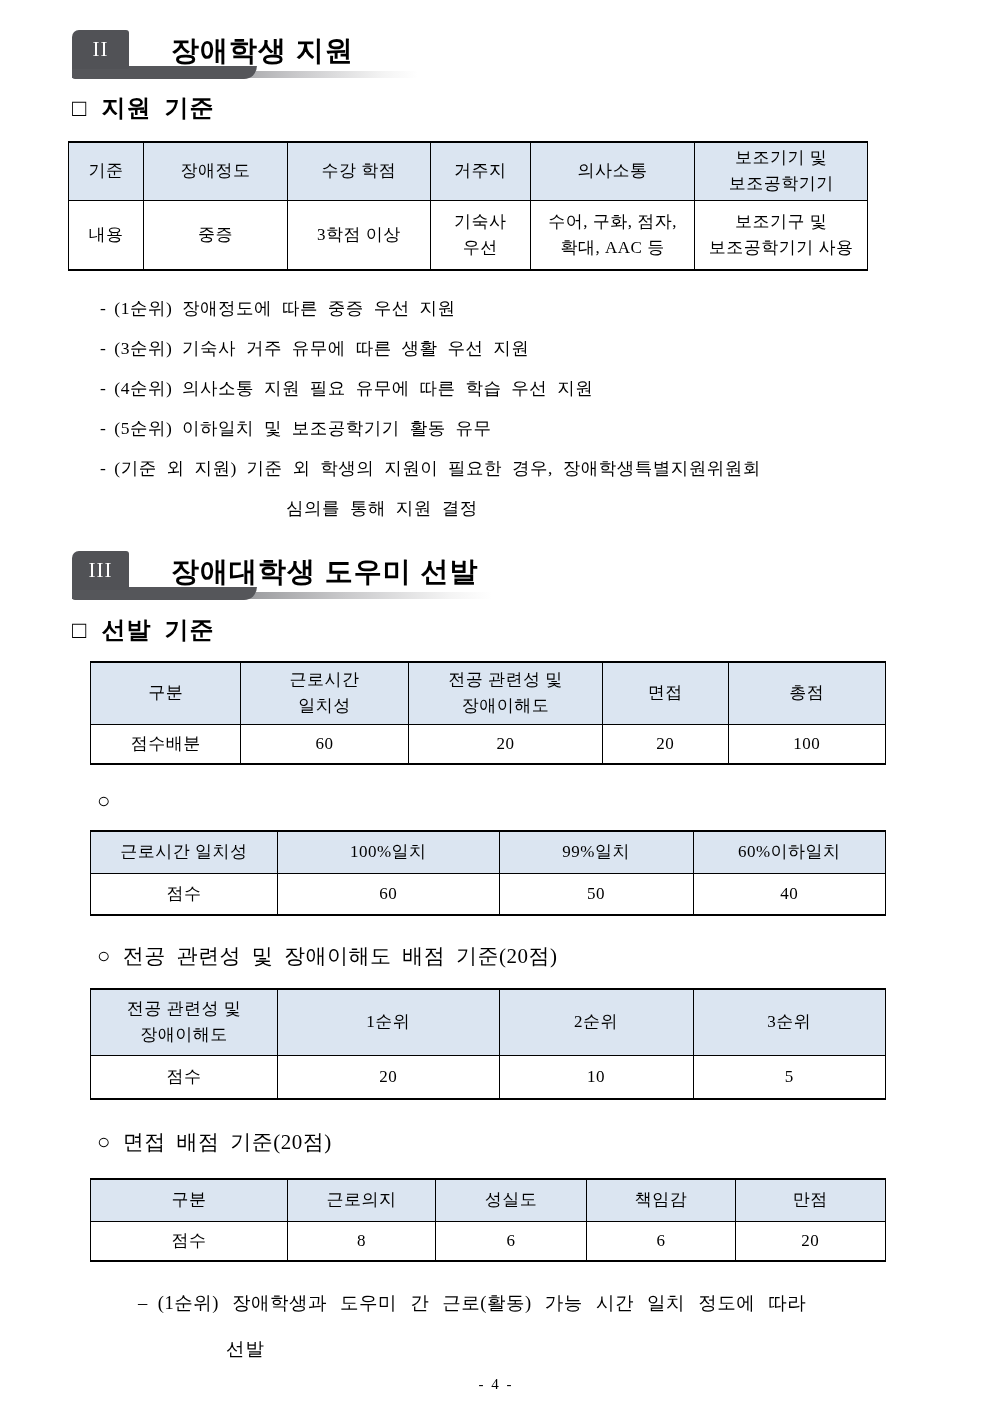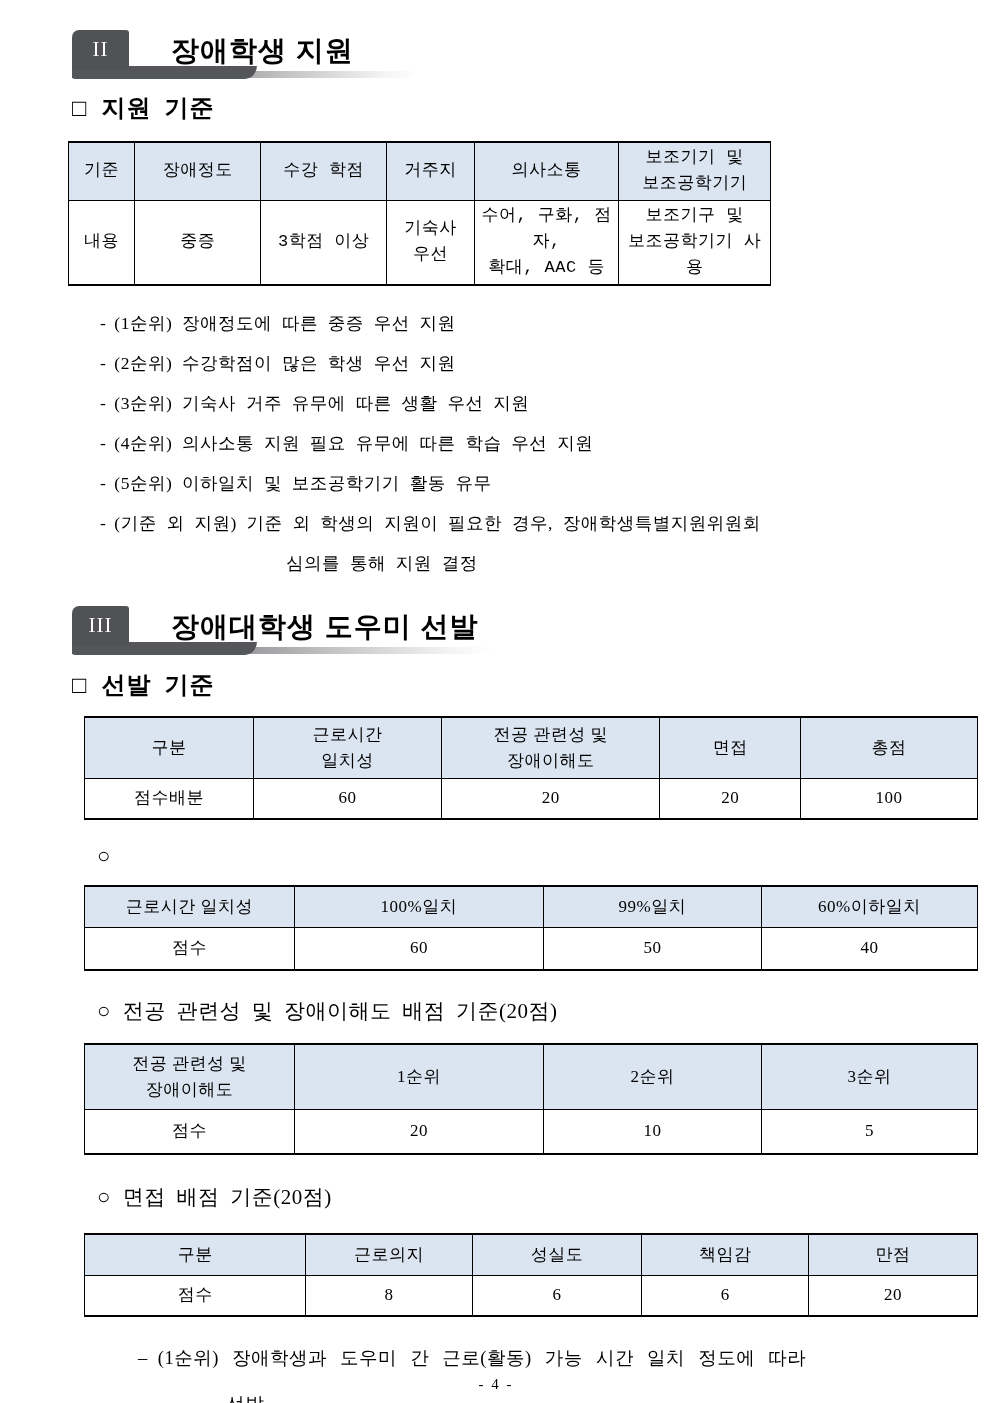--- a/index.html
+++ b/index.html
@@ -76,25 +76,25 @@
     border: 1px solid #000;
     text-align: center; vertical-align: middle;
     font-size: 17px; font-weight: normal;
     white-space: pre-line;
     line-height: 1.55;
     letter-spacing: 0.5px;
     padding: 2px 4px;
   }
   .th-row th { background: #dbe5f1; }
 
-  .t1 { width: 703px; margin-top: 17px; margin-left: -4px; font-family: Liberation Mono, monospace; }
+  .t1 { width: 800px; margin-top: 17px; margin-left: -4px; }
   .t1 .th-row th { height: 54px; }
   .t1 td { height: 70px; }
 
-  .t-inner { width: 894px; margin-left: 12px; }
+  .t-inner { width: 796px; margin-left: 18px; }
   .t2 { margin-top: 15px; }
   .t2 .th-row th { height: 62px; }
   .t2 td { height: 40px; }
   .t3 { margin-top: 18px; }
   .t3 .th-row th { height: 42px; }
   .t3 td { height: 42px; }
   .t4 { margin-top: 18px; }
   .t4 .th-row th { height: 66px; }
   .t4 td { height: 44px; }
   .t5 { margin-top: 22px; }
@@ -188,23 +188,20 @@
 보조공학기기 사용</td>
     </tr>
   </tbody>
     </table>
 
   <div class="priority-list">
     <div class="priority-item">
       <span class="dash">-</span><span>(1순위) 장애정도에 따른 중증 우선 지원</span>
     </div>
     <div class="priority-item">
-      <span class="dash">-</span><span>(2순위) 수강학점이 많은 학생 우선 지원</span>
-    </div>
-    <div class="priority-item">
       <span class="dash">-</span><span>(3순위) 기숙사 거주 유무에 따른 생활 우선 지원</span>
     </div>
     <div class="priority-item">
       <span class="dash">-</span><span>(4순위) 의사소통 지원 필요 유무에 따른 학습 우선 지원</span>
     </div>
     <div class="priority-item">
       <span class="dash">-</span><span>(5순위) 이하일치 및 보조공학기기 활동 유무</span>
     </div>
     <div class="priority-item">
       <span class="dash">-</span><span>(기준 외 지원) 기준 외 학생의 지원이 필요한 경우, 장애학생특별지원위원회</span>

